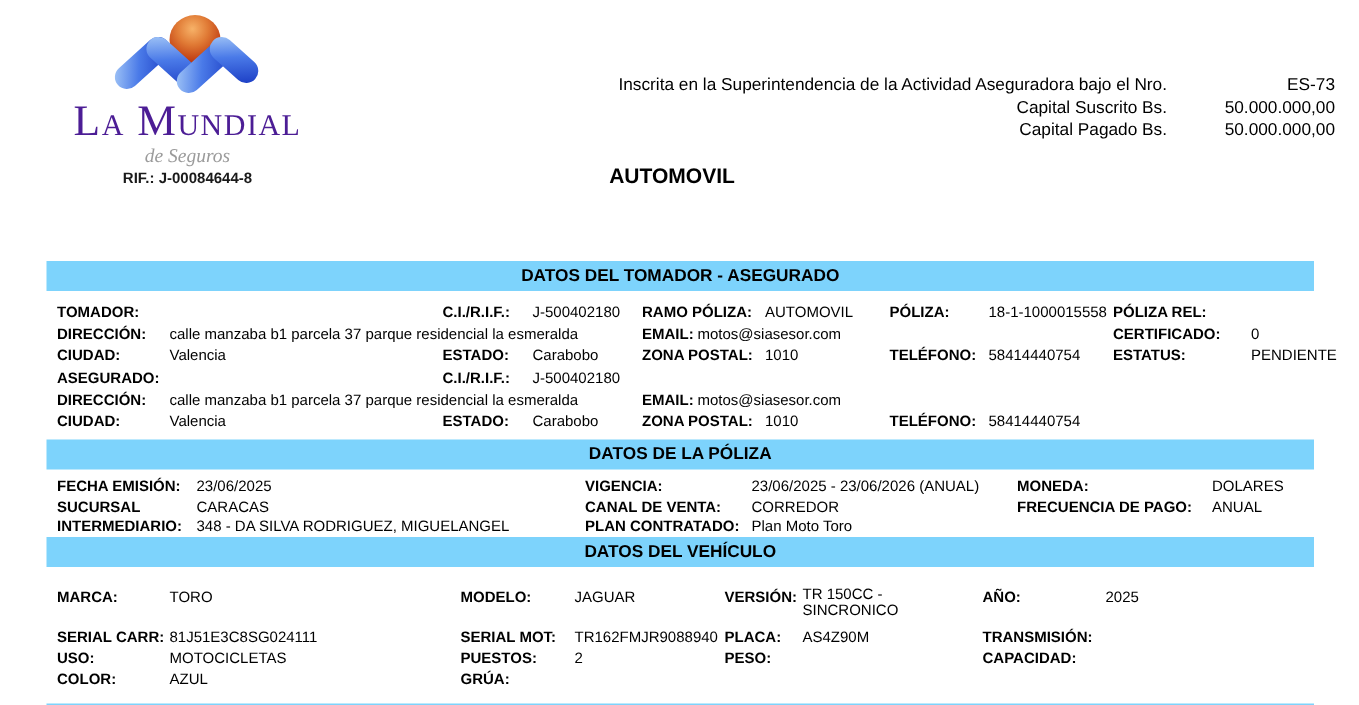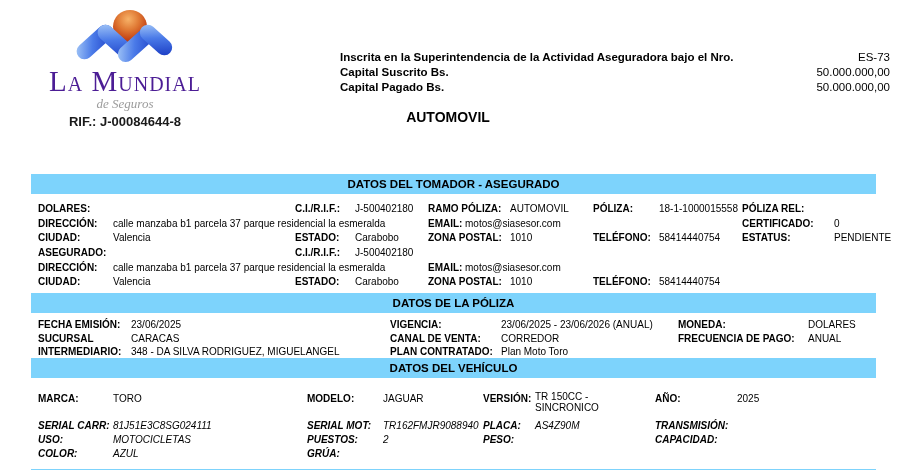--- a/index.html
+++ b/index.html
@@ -14,43 +14,43 @@
   .bar{position:absolute;height:16px;border-radius:8px;
        background:linear-gradient(135deg,#aacdf8 0%,#4a7ae8 45%,#1636c0 100%);}
   .barA{left:0px;top:26px;width:44px;transform:rotate(-42deg);}
   .barB{left:21px;top:26px;width:44px;transform:rotate(42deg);}
   .barC{left:41px;top:28px;width:46px;transform:rotate(-42deg);}
   .barD{left:64px;top:24px;width:38px;transform:rotate(42deg);}
   .brand{font-family:"Liberation Serif",serif;font-variant:small-caps;font-size:29px;
          color:#4c1d95;line-height:1.0;letter-spacing:1px;margin-top:1px;}
   .logo-sub{font-family:"Liberation Serif",serif;font-style:italic;font-size:13px;
             color:#9b9b9b;line-height:1.0;margin-top:1px;}
-  .logo-rif{font-size:13px;font-weight:bold;color:#1a1a1a;margin-top:4px;}
+  .logo-rif{font-size:10px;font-weight:bold;color:#1a1a1a;margin-top:4px;}
 
   
   .reg{position:absolute;left:340px;right:16px;top:50px;font-size:11.5px;}
   .reg-row{display:flex;line-height:15px;}
-  .reg-label{flex:1;text-align:left;font-weight:bold;}
+  .reg-label{flex:1;text-align:right;}
   .reg-value{width:112px;text-align:right;}
 
   
   .title{position:absolute;left:0;top:108px;width:896px;text-align:center;
          font-weight:bold;font-size:14px;line-height:18px;}
 
   
   .doc{position:absolute;left:31px;top:174px;width:845px;}
   .band{height:20px;background:#7dd3fc;text-align:center;font-weight:bold;
         font-size:11.5px;line-height:20px;}
   .content{position:relative;box-sizing:border-box;}
   .c-tomador{height:99px;padding-top:8px;}
   .c-poliza{height:45px;padding-top:5px;}
   .c-vehiculo{height:77px;padding-top:0;margin-top:14px;}
   .row{position:relative;height:14.7px;}
   .row-p{height:13.6px;}
-  .row-v{height:14px;font-style:italic;}
+  .row-v{height:14px;}
   .row-v1{height:27px;}
   .row span{position:absolute;top:0;white-space:nowrap;font-size:10px;line-height:13px;}
   .lbl{font-weight:bold;}
   .wrap2{white-space:normal !important;width:74px;line-height:10.5px !important;}
 
   
   .t-l1{left:7px}.t-v1{left:82px}.t-l2{left:264px}.t-v2{left:324px}
   .t-l3{left:397px}.t-v3{left:479px}.t-v3e{left:434px}
   .t-l4{left:562px}.t-v4{left:628px}.t-l5{left:711px}.t-v5{left:803px}
   
@@ -95,21 +95,21 @@
 
   <div class="title">
     <div>AUTOMOVIL</div>
   </div>
 
   <div class="doc">
 
     <div class="band">DATOS DEL TOMADOR - ASEGURADO</div>
     <div class="content c-tomador">
       <div class="row">
-        <span class="lbl t-l1">DOLARES:</span>
+        <span class="lbl t-l1">TOMADOR:</span>
         <span class="t-v1"></span>
         <span class="lbl t-l2">C.I./R.I.F.:</span>
         <span class="t-v2">J-500402180</span>
         <span class="lbl t-l3">RAMO PÓLIZA:</span>
         <span class="t-v3">AUTOMOVIL</span>
         <span class="lbl t-l4">PÓLIZA:</span>
         <span class="t-v4">18-1-1000015558</span>
         <span class="lbl t-l5">PÓLIZA REL:</span>
         <span class="t-v5"></span>
       </div>

